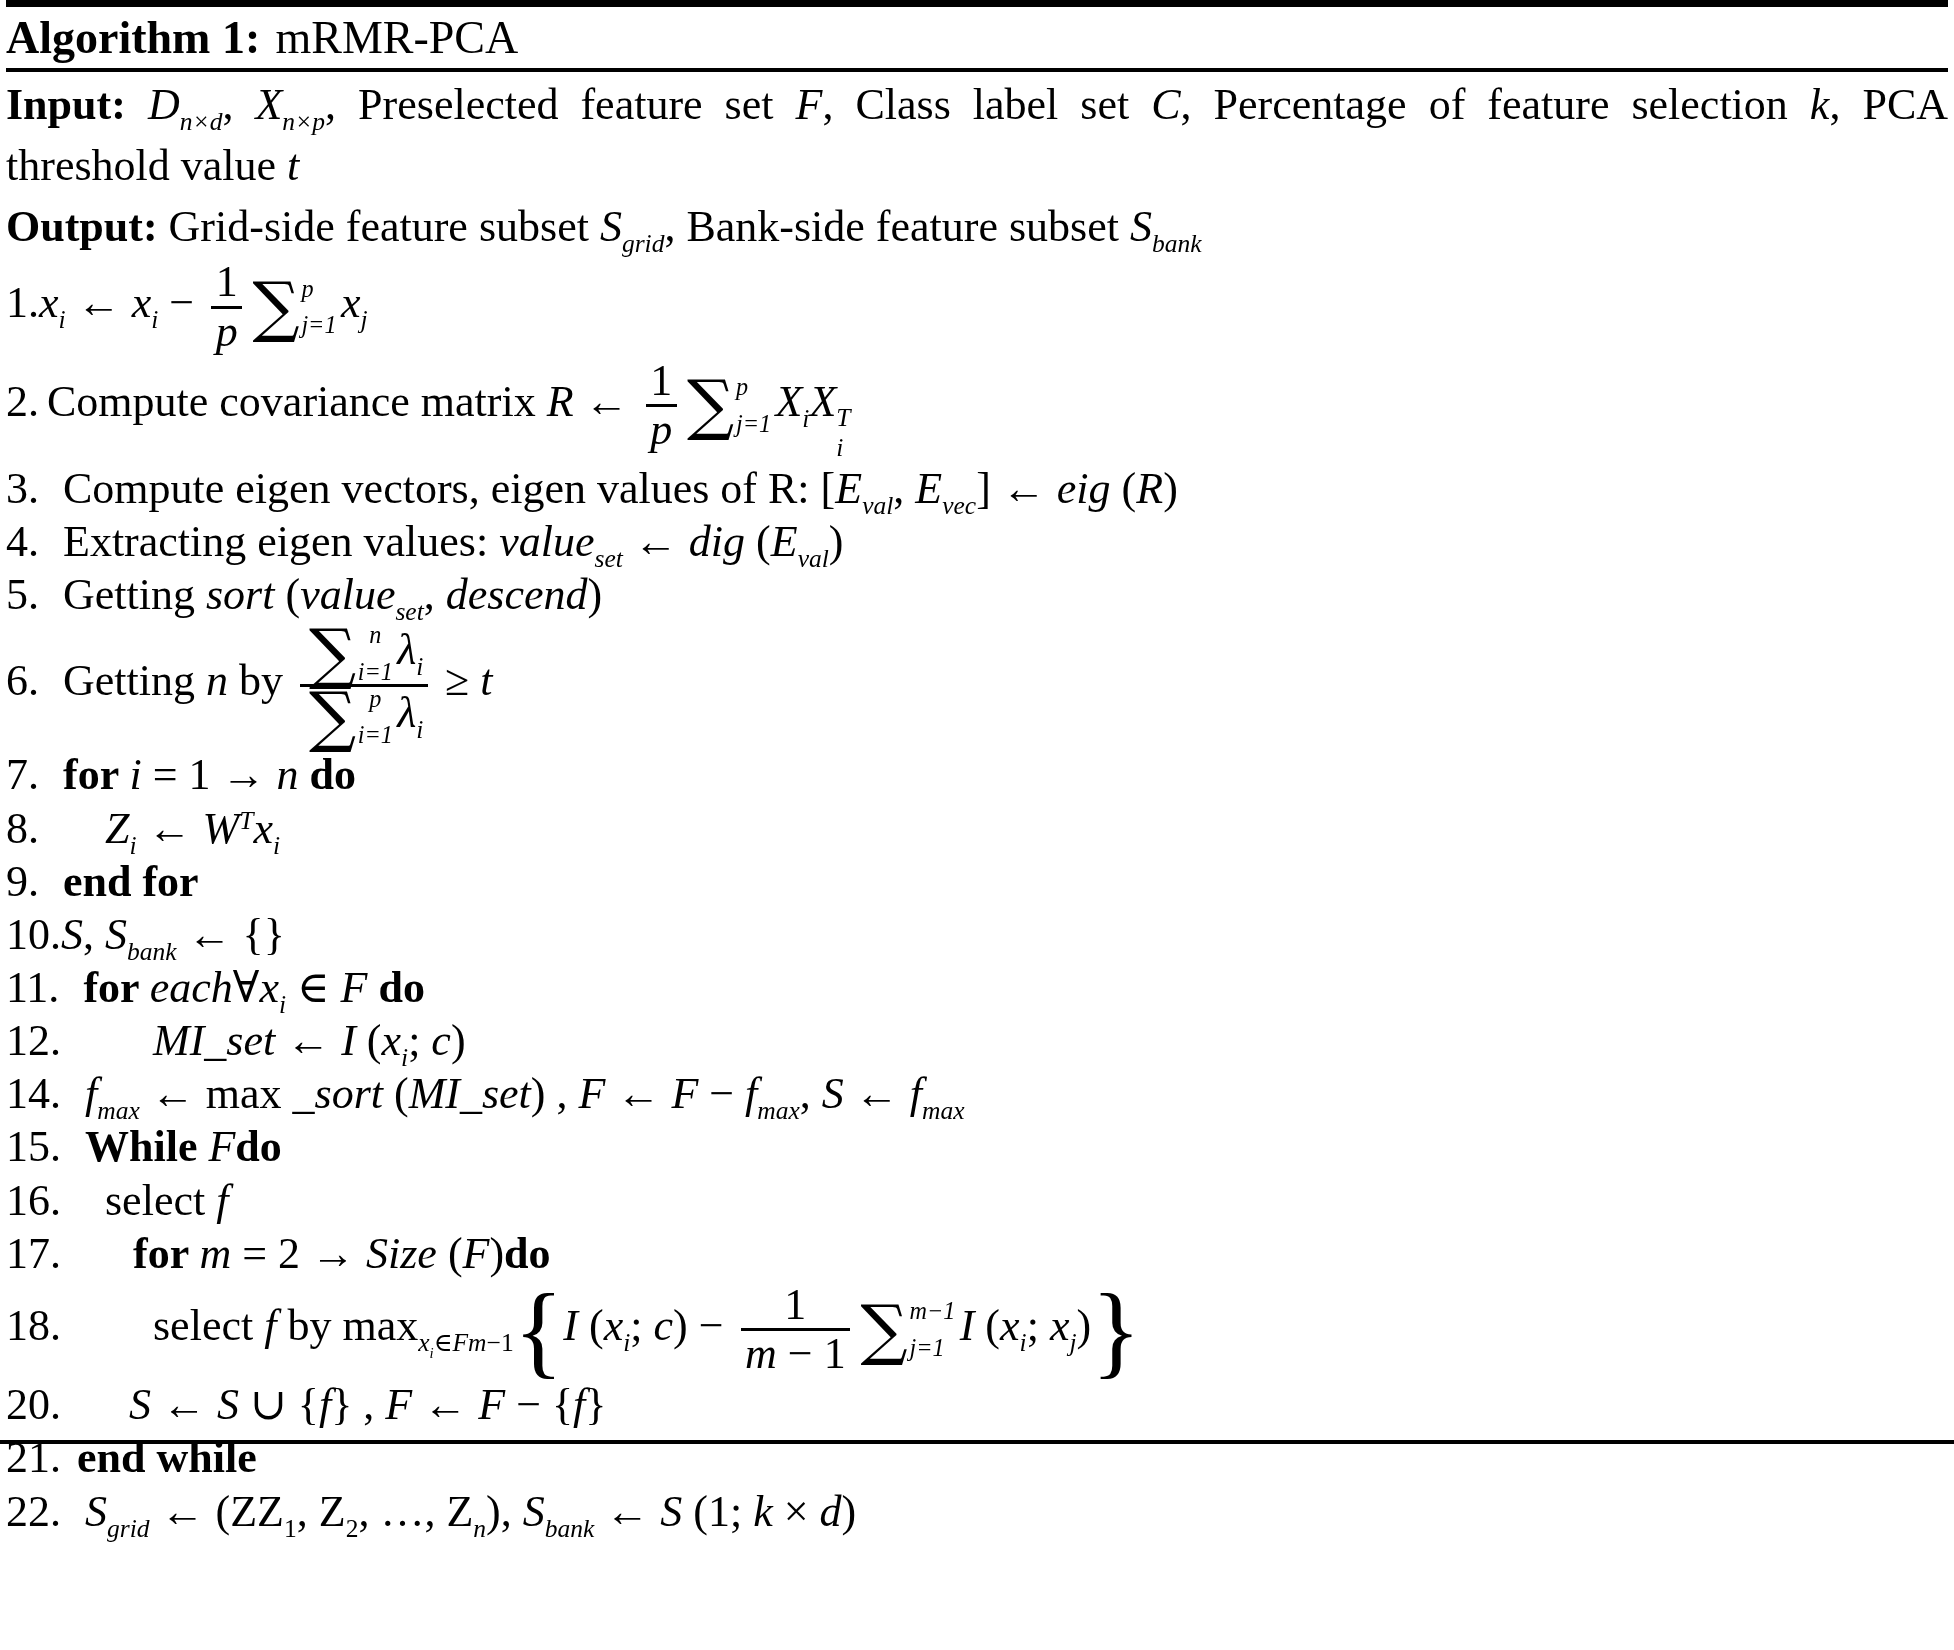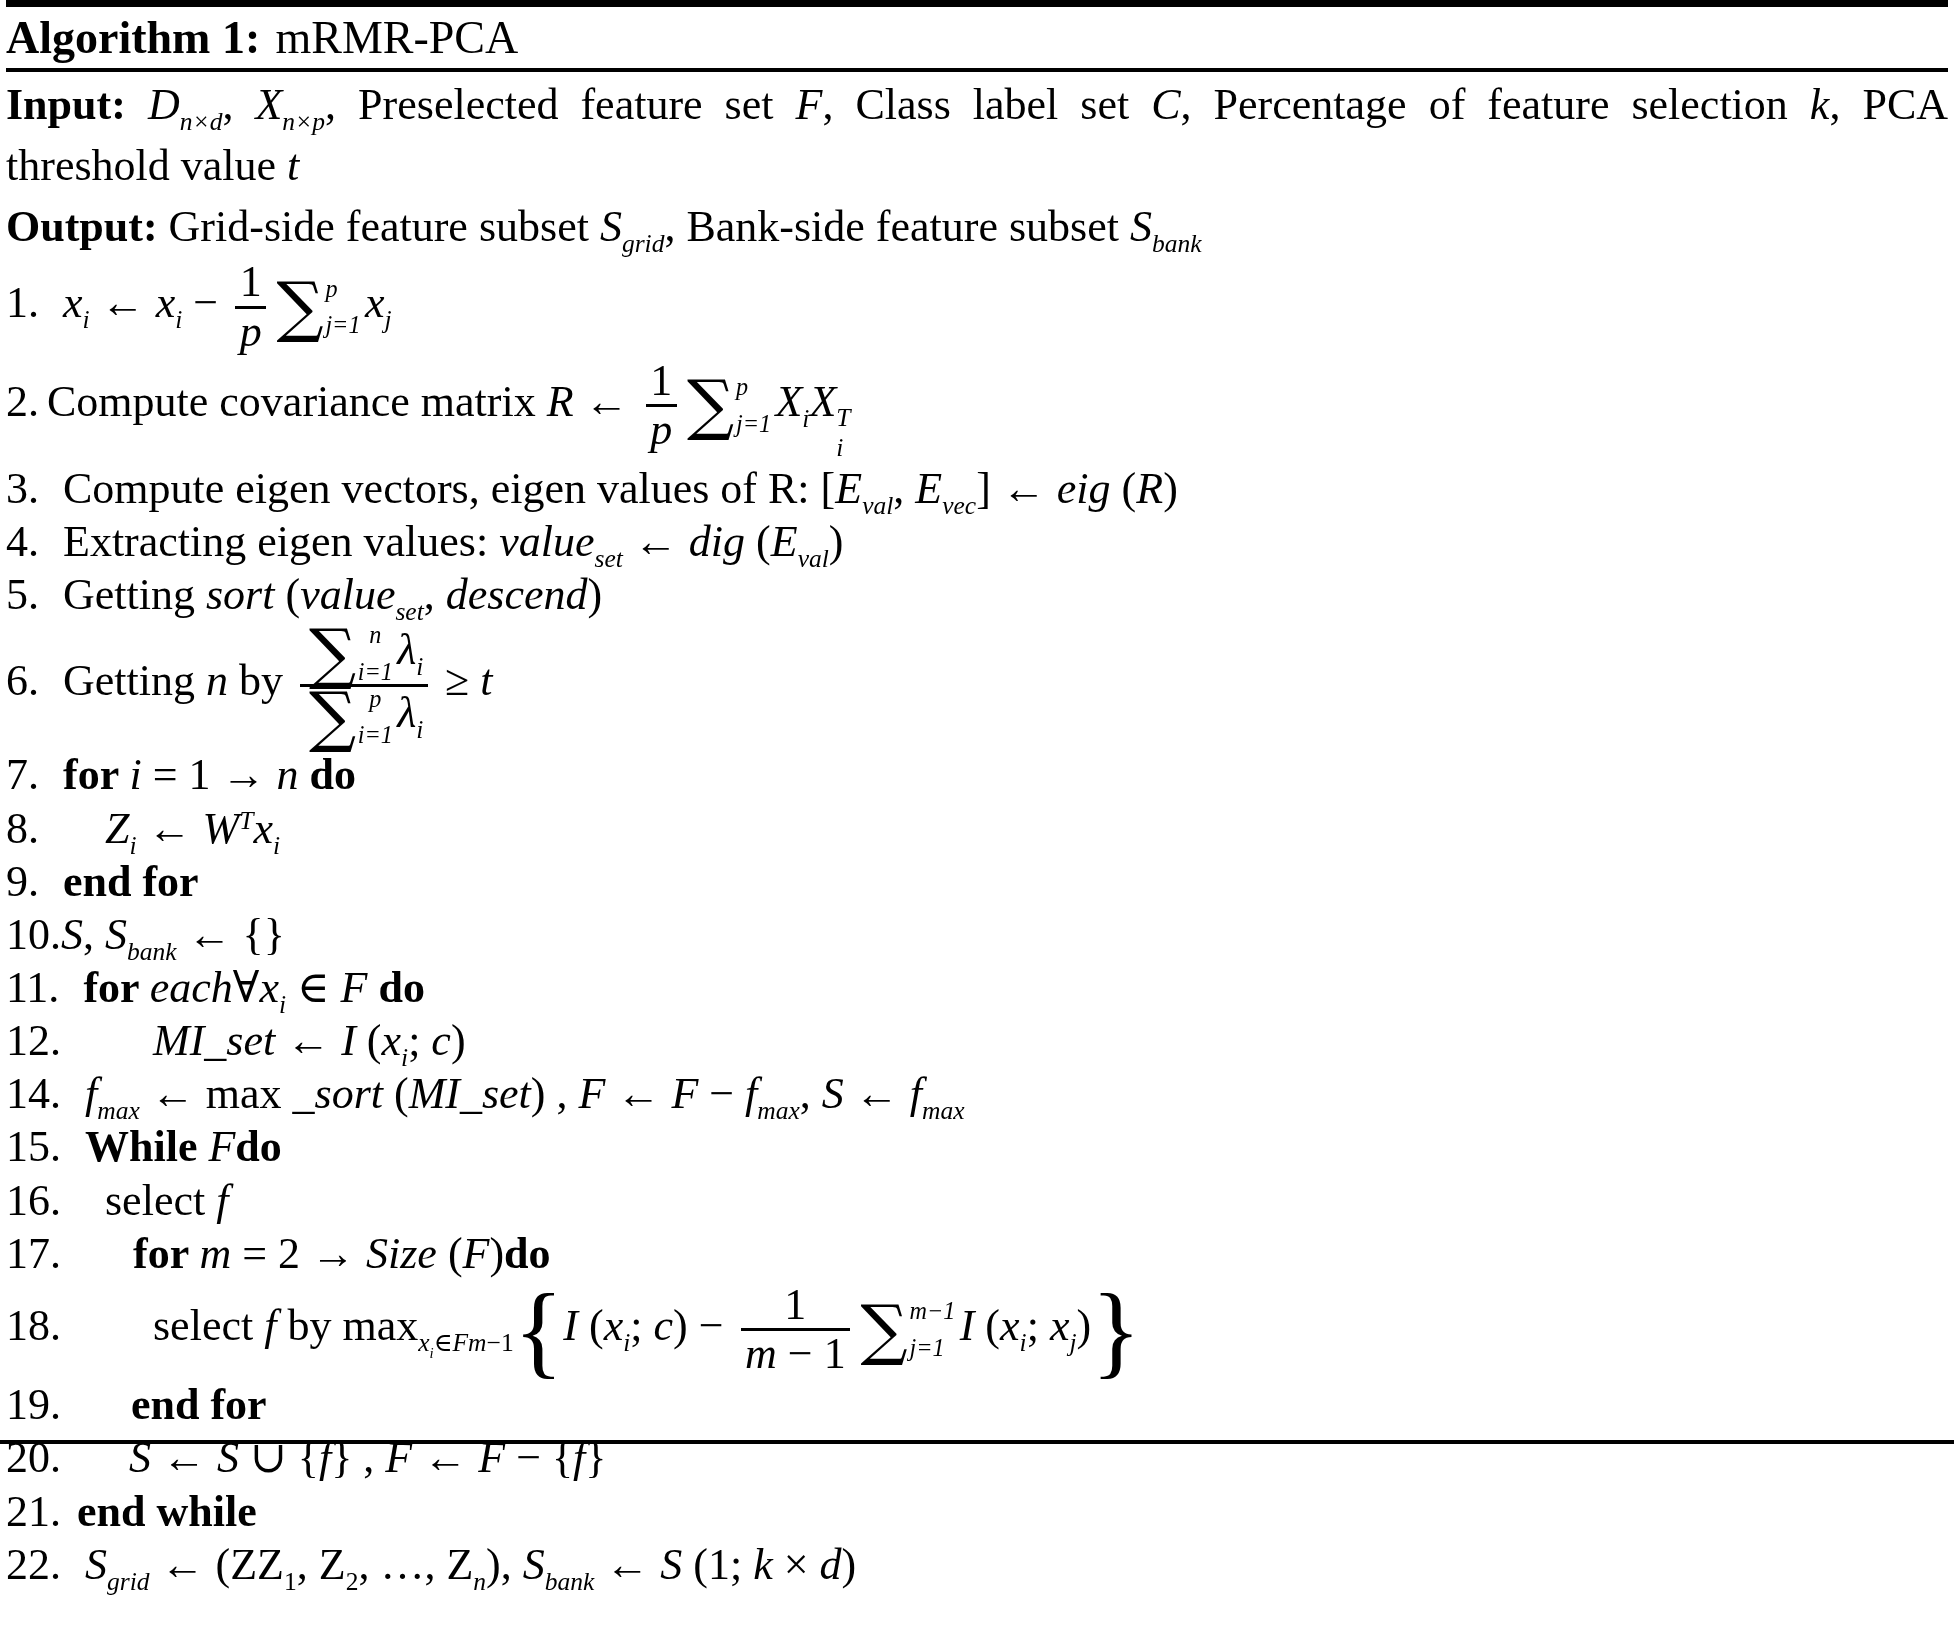--- a/index.html
+++ b/index.html
@@ -49,21 +49,21 @@
 <div class="page">
   <div class="rule rule-top"></div>
   <div class="algo-header">
     <span class="st-b">Algorithm 1:</span><span class="title">mRMR-PCA</span>
   </div>
   <div class="rule"></div>
   <div class="io input-l1" id="input-line-1"><span class="run"><span class="st-b">Input: </span></span><span class="run"><span class="st-i">D</span><span class="sub"><span class="run"><span class="st-i">n</span></span><span class="run"><span class="st-i">×</span></span><span class="run"><span class="st-i">d</span></span></span></span><span class="run"><span class="st-r">, </span></span><span class="run"><span class="st-i">X</span><span class="sub"><span class="run"><span class="st-i">n</span></span><span class="run"><span class="st-i">×</span></span><span class="run"><span class="st-i">p</span></span></span></span><span class="run"><span class="st-r">, Preselected feature set </span></span><span class="run"><span class="st-i">F</span></span><span class="run"><span class="st-r">, Class label set </span></span><span class="run"><span class="st-i">C</span></span><span class="run"><span class="st-r">, Percentage of feature selection </span></span><span class="run"><span class="st-i">k</span></span><span class="run"><span class="st-r">, PCA</span></span></div>
   <div class="io" id="input-line-2"><span class="run"><span class="st-r">threshold value </span></span><span class="run"><span class="st-i">t</span></span></div>
   <div class="io" id="output-line"><span class="run"><span class="st-b">Output: </span></span><span class="run"><span class="st-r">Grid-side feature subset </span></span><span class="run"><span class="st-i">S</span><span class="sub st-i">grid</span></span><span class="run"><span class="st-r">, Bank-side feature subset </span></span><span class="run"><span class="st-i">S</span><span class="sub st-i">bank</span></span></div>
   <div id="steps">
-      <div class="step"><span class="num">1.</span><span class="body-seg" style="margin-left: 24px;"><span class="run"><span class="st-i">x</span><span class="sub st-i">i</span></span><span class="run"><span class="st-r"> ← </span></span><span class="run"><span class="st-i">x</span><span class="sub st-i">i</span></span><span class="run"><span class="st-r"> − </span></span><span class="frac">
+      <div class="step"><span class="num">1.</span><span class="body-seg" style=""><span class="run"><span class="st-i">x</span><span class="sub st-i">i</span></span><span class="run"><span class="st-r"> ← </span></span><span class="run"><span class="st-i">x</span><span class="sub st-i">i</span></span><span class="run"><span class="st-r"> − </span></span><span class="frac">
             <span class="fnum"><span class="run"><span class="st-r">1</span></span></span>
             <span class="fden"><span class="run"><span class="st-i">p</span></span></span>
           </span><span class="sum">
             <span class="sigma">∑</span>
             <span class="limits">
               <span class="lsup"><span class="run"><span class="st-i">p</span></span></span>
               <span class="lsub"><span class="run"><span class="st-i">j</span></span><span class="run"><span class="st-i">=1</span></span></span>
             </span>
           </span><span class="run"><span class="st-i">x</span><span class="sub st-i">j</span></span></span></div>
       <div class="step"><span class="num">2.</span><span class="body-seg" style="margin-left: 8px;"><span class="run"><span class="st-r">Compute covariance matrix </span></span><span class="run"><span class="st-i">R</span></span><span class="run"><span class="st-r"> ← </span></span><span class="frac">
@@ -111,19 +111,18 @@
       <div class="step"><span class="num">18.</span><span class="body-seg" style="margin-left: 92px;"><span class="run"><span class="st-r">select </span></span><span class="run"><span class="st-i">f</span></span><span class="run"><span class="st-r"> by max</span><span class="sub"><span class="run"><span class="st-i">x</span><span class="sub st-i">i</span></span><span class="run"><span class="st-r">∈</span></span><span class="run"><span class="st-i">F</span></span><span class="run"><span class="st-i">m</span></span><span class="run"><span class="st-r">−1</span></span></span></span><span class="bigd">{</span><span class="run"><span class="st-i">I</span></span><span class="run"><span class="st-r"> (</span></span><span class="run"><span class="st-i">x</span><span class="sub st-i">i</span></span><span class="run"><span class="st-r">; </span></span><span class="run"><span class="st-i">c</span></span><span class="run"><span class="st-r">) − </span></span><span class="frac">
             <span class="fnum"><span class="run"><span class="st-r">1</span></span></span>
             <span class="fden"><span class="run"><span class="st-i">m</span></span><span class="run"><span class="st-r"> − 1</span></span></span>
           </span><span class="sum">
             <span class="sigma">∑</span>
             <span class="limits">
               <span class="lsup"><span class="run"><span class="st-i">m</span></span><span class="run"><span class="st-i">−1</span></span></span>
               <span class="lsub"><span class="run"><span class="st-i">j</span></span><span class="run"><span class="st-i">=1</span></span></span>
             </span>
           </span><span class="run"><span class="st-i">I</span></span><span class="run"><span class="st-r"> (</span></span><span class="run"><span class="st-i">x</span><span class="sub st-i">i</span></span><span class="run"><span class="st-r">; </span></span><span class="run"><span class="st-i">x</span><span class="sub st-i">j</span></span><span class="run"><span class="st-r">)</span></span><span class="bigd">}</span></span></div>
-      <div class="step"><span class="num">19.</span><span class="body-seg" style="margin-left: 70px;"><span class="run"><span class="st-b">end for</span></span></span></div>
       <div class="step"><span class="num">20.</span><span class="body-seg" style="margin-left: 68px;"><span class="run"><span class="st-i">S</span></span><span class="run"><span class="st-r"> ← </span></span><span class="run"><span class="st-i">S</span></span><span class="run"><span class="st-r"> ∪ {</span></span><span class="run"><span class="st-i">f</span></span><span class="run"><span class="st-r">} , </span></span><span class="run"><span class="st-i">F</span></span><span class="run"><span class="st-r"> ← </span></span><span class="run"><span class="st-i">F</span></span><span class="run"><span class="st-r"> − {</span></span><span class="run"><span class="st-i">f</span></span><span class="run"><span class="st-r">}</span></span></span></div>
       <div class="step"><span class="num">21.</span><span class="body-seg" style="margin-left: 16px;"><span class="run"><span class="st-b">end while</span></span></span></div>
       <div class="step"><span class="num">22.</span><span class="body-seg" style="margin-left: 24px;"><span class="run"><span class="st-i">S</span><span class="sub st-i">grid</span></span><span class="run"><span class="st-r"> ← (Z</span></span><span class="run"><span class="st-r">Z</span><span class="sub st-r">1</span></span><span class="run"><span class="st-r">, </span></span><span class="run"><span class="st-r">Z</span><span class="sub st-r">2</span></span><span class="run"><span class="st-r">, …, </span></span><span class="run"><span class="st-r">Z</span><span class="sub"><span class="run"><span class="st-i">n</span></span></span></span><span class="run"><span class="st-r">), </span></span><span class="run"><span class="st-i">S</span><span class="sub st-i">bank</span></span><span class="run"><span class="st-r"> ← </span></span><span class="run"><span class="st-i">S</span></span><span class="run"><span class="st-r"> (1; </span></span><span class="run"><span class="st-i">k</span></span><span class="run"><span class="st-r"> × </span></span><span class="run"><span class="st-i">d</span></span><span class="run"><span class="st-r">)</span></span></span></div>
     </div>
   <div class="rule-bottom"></div>
 </div>
 
 </body></html>

